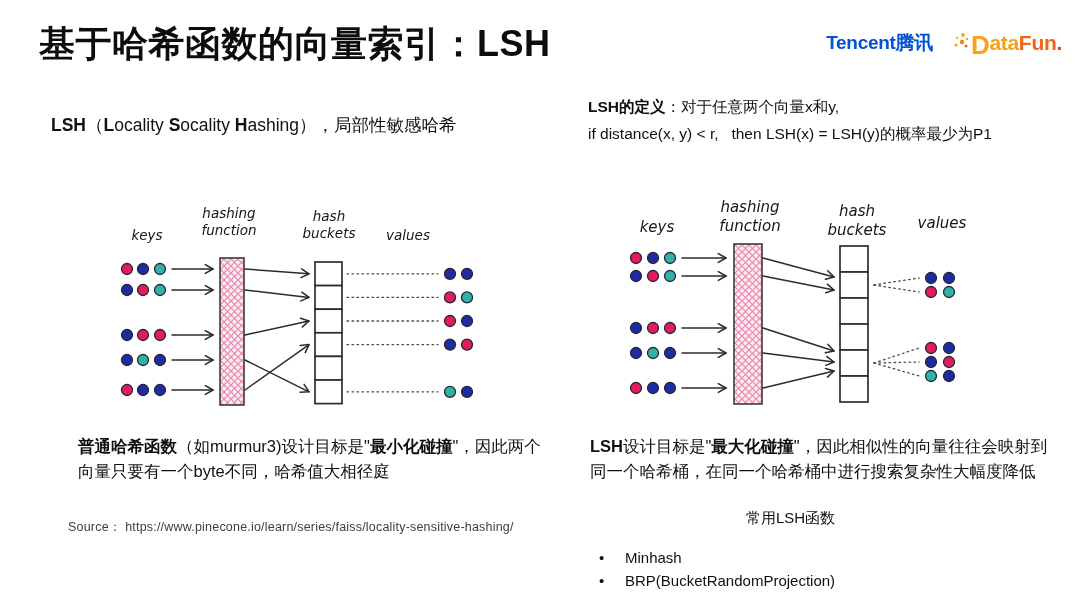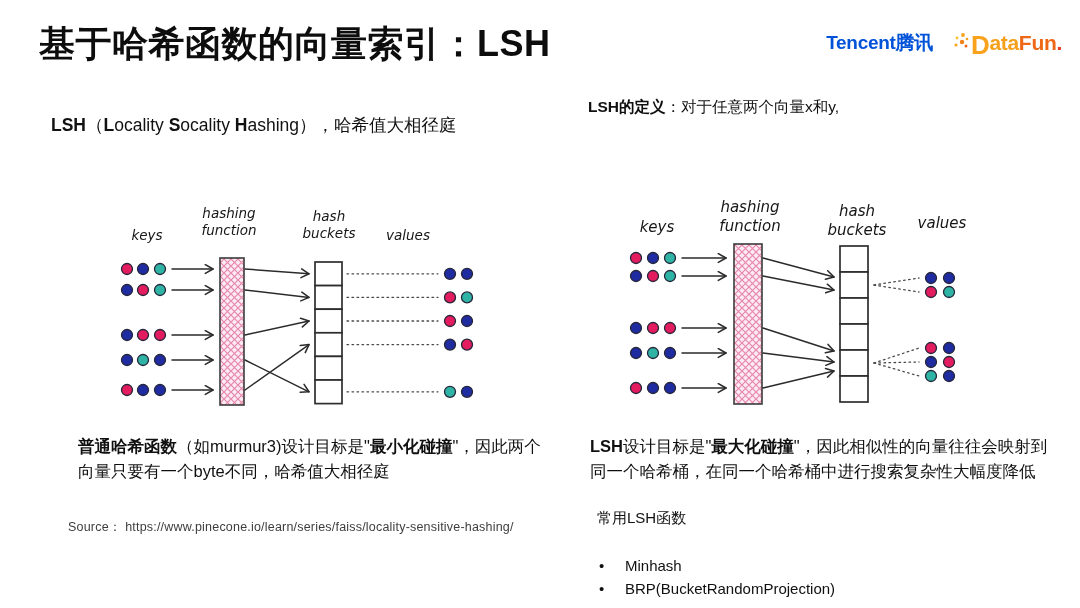--- a/index.html
+++ b/index.html
@@ -16,21 +16,21 @@
   .df-fun{color:#ee6717;}
   .df-dot{color:#e8391d;}
   .subtitle{position:absolute;left:51px;top:113px;font-size:17.5px;color:#111;}
   .definition{position:absolute;left:588px;top:93px;font-size:15.5px;line-height:27px;color:#101010;}
   .defline{white-space:pre;}
   .caption{position:absolute;font-size:16.5px;line-height:24.5px;color:#101010;}
   .caption-left{left:78px;top:434px;width:472px;}
   .caption-right{left:590px;top:434px;width:468px;}
   .source{position:absolute;left:68px;top:519px;font-size:12.5px;color:#3d3d3d;letter-spacing:.2px;text-align:center;}
   .funcs{position:absolute;left:597px;top:509px;font-size:15px;color:#101010;}
-  .f-title{margin-bottom:26px;}
+  .f-title{margin-bottom:18px;text-align:right;}
   .f-item{display:flex;padding:3px 0;}
   .blt{width:26px;padding-left:2px;}
   .footer{position:absolute;left:12px;top:579px;font-size:17.5px;font-weight:700;color:#3f3f3f;}
   .dlayer{position:absolute;left:0;top:0;width:1080px;height:608px;}
   .st{stroke:#2b2b2b;stroke-width:1.5;stroke-linecap:round;}
   .arr{marker-end:url(#arrw);}
   .bucket{fill:#ffffff;stroke:#2e2e2e;stroke-width:1.7;}
   .dotl{stroke:#4a4a4a;stroke-width:1.3;stroke-dasharray:1.6 3.4;stroke-linecap:round;}
   .hand{font-style:italic;fill:#161616;font-family:"DejaVu Sans",sans-serif;}
 </style>
@@ -182,24 +182,25 @@
         <circle cx="3" cy="14" r="1.6" fill="#f9a21d"></circle>
         <circle cx="13" cy="15" r="1.5" fill="#ee6717"></circle>
       </svg>
         <span class="df-d">D</span>
         <span class="df-ata">ata</span>
         <span class="df-fun">Fun</span>
         <span class="df-dot">.</span>
     </span>
   </div>
 
-  <div class="subtitle"><b>LSH</b><span>（</span><b>L</b><span>ocality </span><b>S</b><span>ocality </span><b>H</b><span>ashing），哈希值大相径庭</span></div>
+  <div class="subtitle"><b>LSH</b><span>（</span><b>L</b><span>ocality </span><b>S</b><span>ocality </span><b>H</b><span>ashing），局部性敏感哈希</span></div>
 
   <div class="definition">
     <div class="defline"><b>LSH的定义</b><span>：对于任意两个向量x和y,</span></div>
+    <div class="defline"><span>if distance(x, y) &lt; r,   then LSH(x) = LSH(y)的概率最少为P1</span></div>
   </div>
 
   <div class="caption caption-left"><b>普通哈希函数</b><span>（如murmur3)设计目标是"</span><b>最小化碰撞</b><span>"，因此两个向量只要有一个byte不同，哈希值大相径庭</span></div>
   <div class="caption caption-right"><b>LSH</b><span>设计目标是"</span><b>最大化碰撞</b><span>"，因此相似性的向量往往会映射到同一个哈希桶，在同一个哈希桶中进行搜索复杂性大幅度降低</span></div>
 
   <div class="source">Source：  https://www.pinecone.io/learn/series/faiss/locality-sensitive-hashing/</div>
 
   <div class="funcs">
     <div class="f-title">常用LSH函数</div>
     <div class="f-item">

